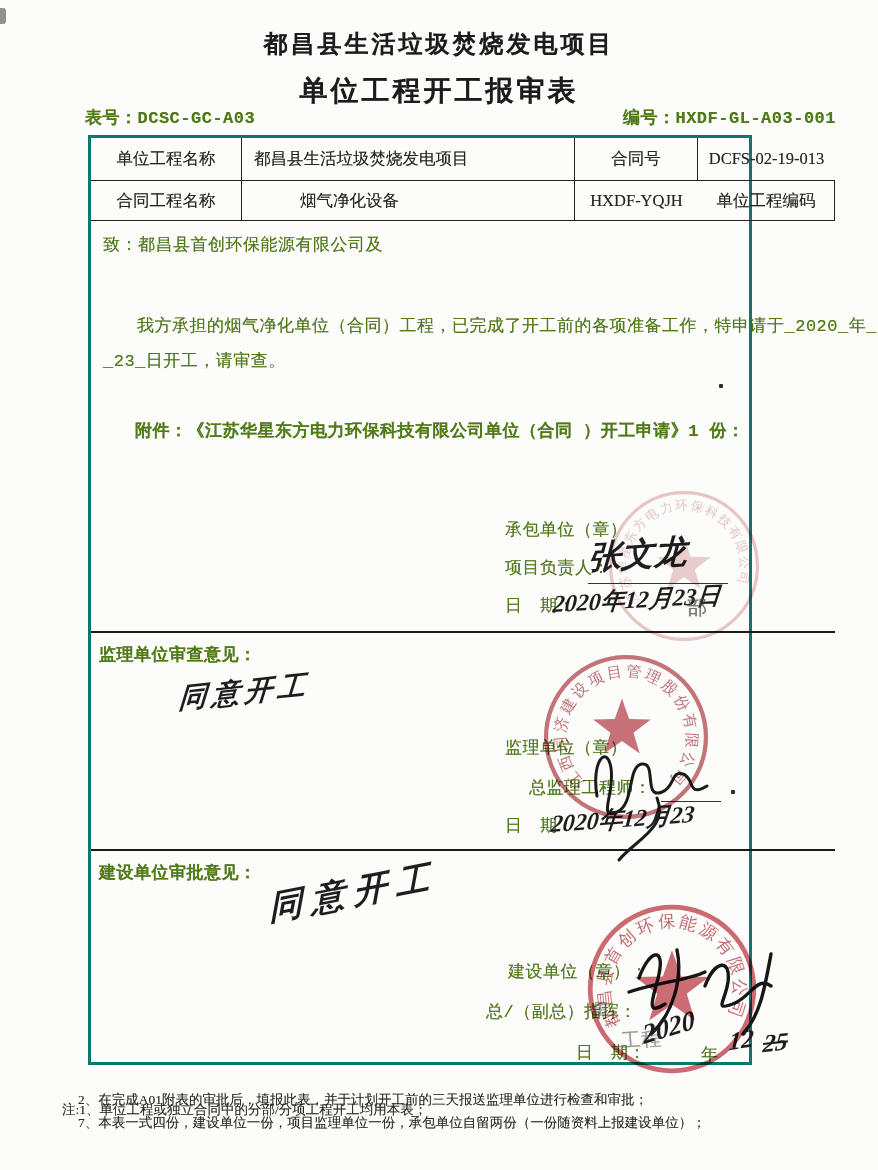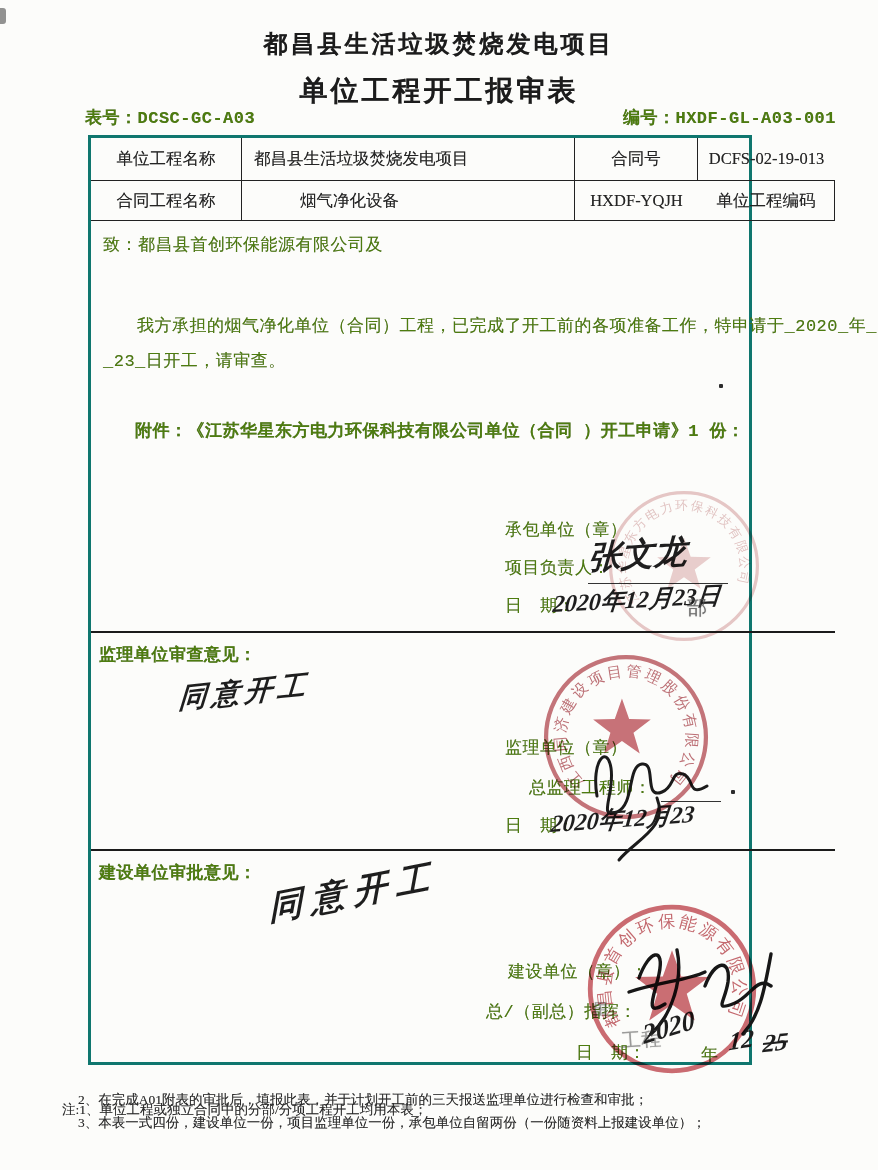--- a/index.html
+++ b/index.html
@@ -141,15 +141,15 @@
       </defs>
     <circle cx="85" cy="85" r="79" fill="none" stroke="#c4525a" stroke-width="4.6"></circle>
     <text font-size="16.5" letter-spacing="3" fill="#bc4e56" font-family="Liberation Serif,serif">
       <textPath href="#arcC" startOffset="58">都昌县首创环保能源有限公司</textPath>
     </text>
     <polygon points="85,55 92.1,75.3 113.5,75.7 96.4,88.7 102.6,109.3 85,97 67.4,109.3 73.6,88.7 56.5,75.7 77.9,75.3" fill="#c4555d" transform="translate(85,85) scale(1.25) translate(-85,-85)"></polygon>
   </svg>
 
   <div class="note" style="left:62px;top:1068px;margin-top:33px;">注:1、单位工程或独立合同中的分部/分项工程开工均用本表；</div>
   <div class="note" style="left:78px;top:1091px;">2、在完成A01附表的审批后，填报此表，并于计划开工前的三天报送监理单位进行检查和审批；</div>
-  <div class="note" style="left:78px;top:1114px;">3、本表一式四份，建设单位一份，项目监理单位一份，承包单位自留两份（一份随资料上报建设单位）；</div>
+  <div class="note" style="left:78px;top:1114px;">7、本表一式四份，建设单位一份，项目监理单位一份，承包单位自留两份（一份随资料上报建设单位）；</div>
 
 </div>
 
 </body></html>

